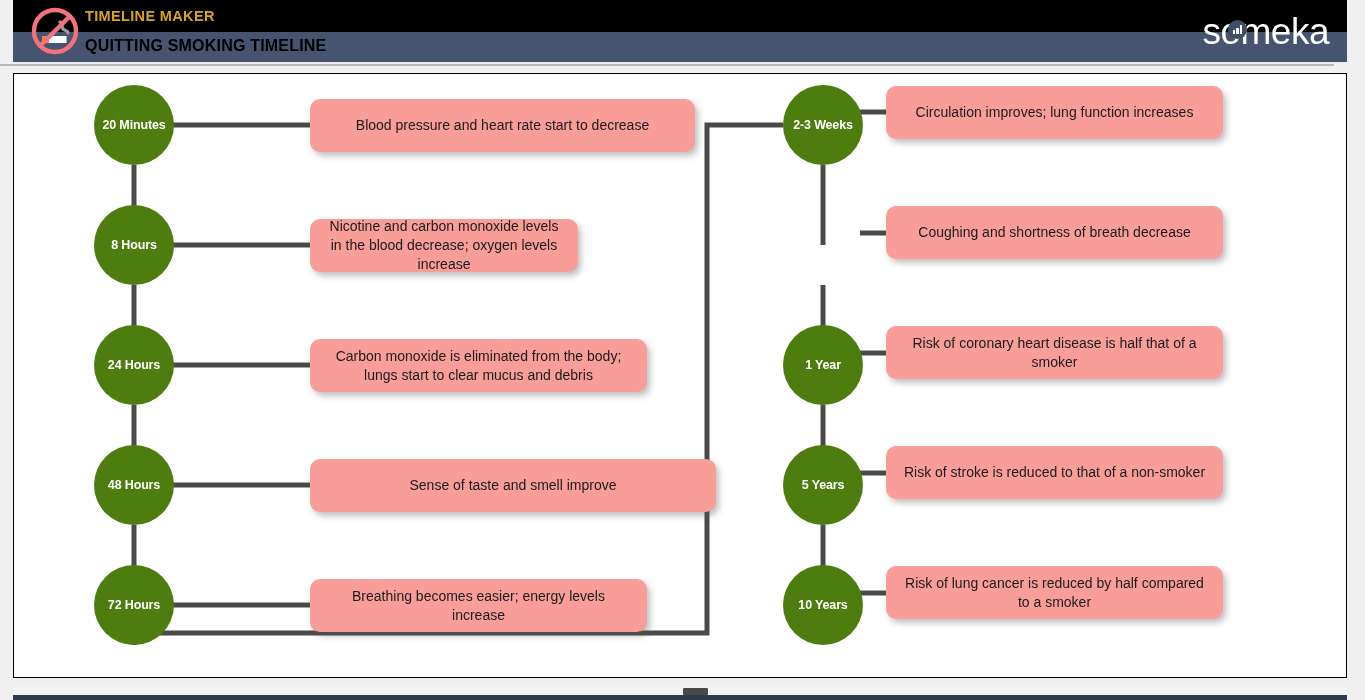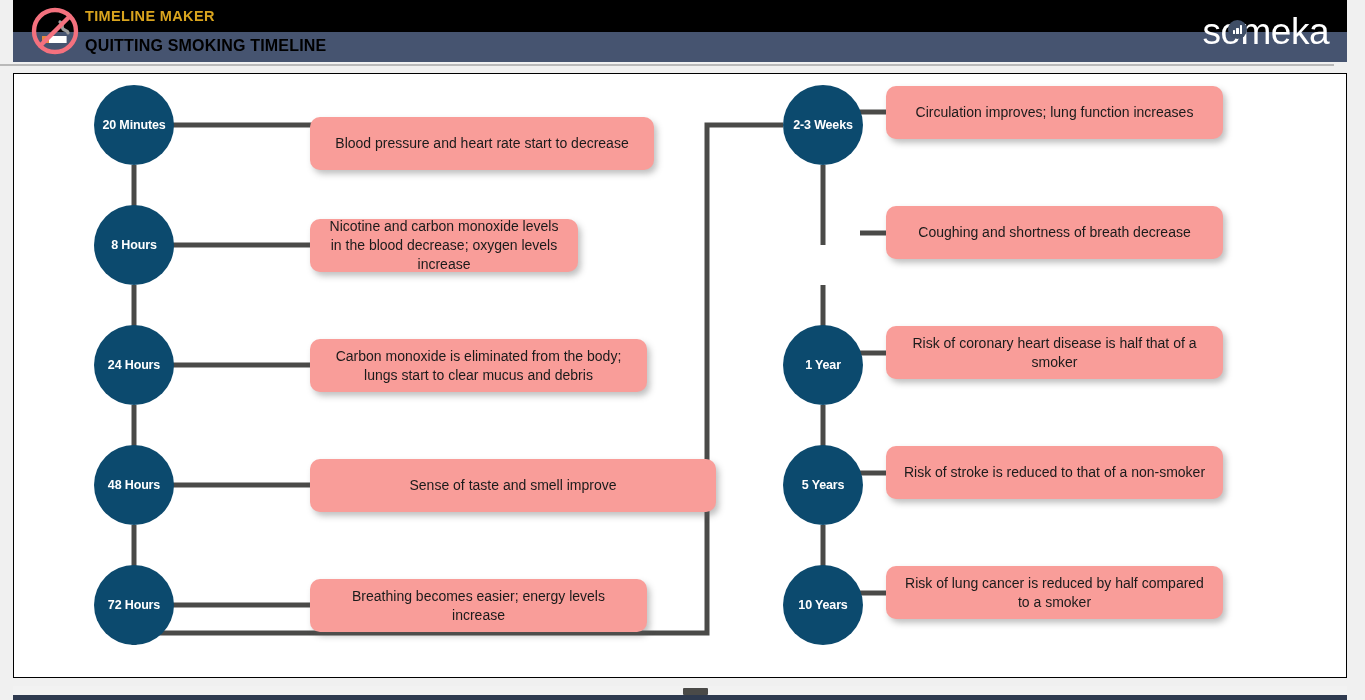--- a/index.html
+++ b/index.html
@@ -143,21 +143,21 @@
     height: 605px;
     pointer-events: none;
   }
 
   
   .node {
     position: absolute;
     width: 80px;
     height: 80px;
     border-radius: 50%;
-    background: #0c4a6e;
+    background: #4d7c0f;
     display: flex;
     align-items: center;
     justify-content: center;
     z-index: 3;
   }
   .node-label {
     color: #ffffff;
     font-size: 12.5px;
     font-weight: bold;
     text-align: center;
@@ -284,21 +284,21 @@
       <div class="node" style="left:80px;  top:251px;">
         <span class="node-label">24 Hours</span>
       </div>
       <div class="node" style="left:80px;  top:371px;">
         <span class="node-label">48 Hours</span>
       </div>
       <div class="node" style="left:80px;  top:491px;justify-content:center;">
         <span class="node-label">72 Hours</span>
       </div>
 
-      <div class="card" style="left:296px; top:25px;  width:344px; height:53px;margin-top:18px;">
+      <div class="card" style="left:296px; top:25px;  width:385px; height:53px;">
         <span class="card-text">Blood pressure and heart rate start to decrease</span>
       </div>
       <div class="card" style="left:296px; top:145px; width:268px; height:53px;">
         <span class="card-text">Nicotine and carbon monoxide levels in the blood decrease; oxygen levels increase</span>
       </div>
       <div class="card" style="left:296px; top:265px; width:337px; height:53px;">
         <span class="card-text">Carbon monoxide is eliminated from the body; lungs start to clear mucus and debris</span>
       </div>
       <div class="card" style="left:296px; top:385px; width:406px; height:53px;">
         <span class="card-text">Sense of taste and smell improve</span>

